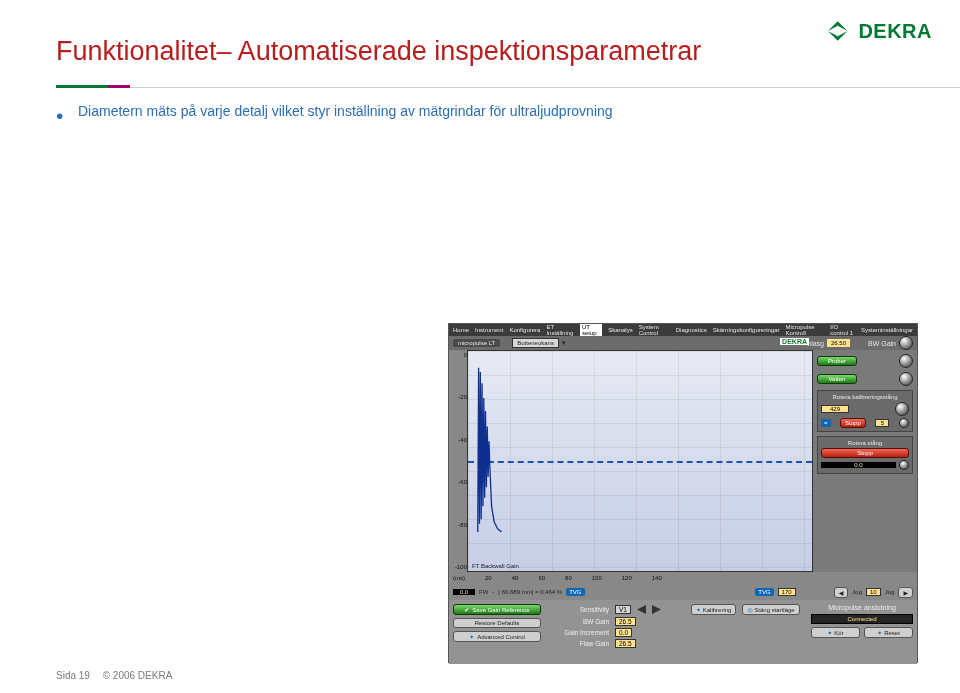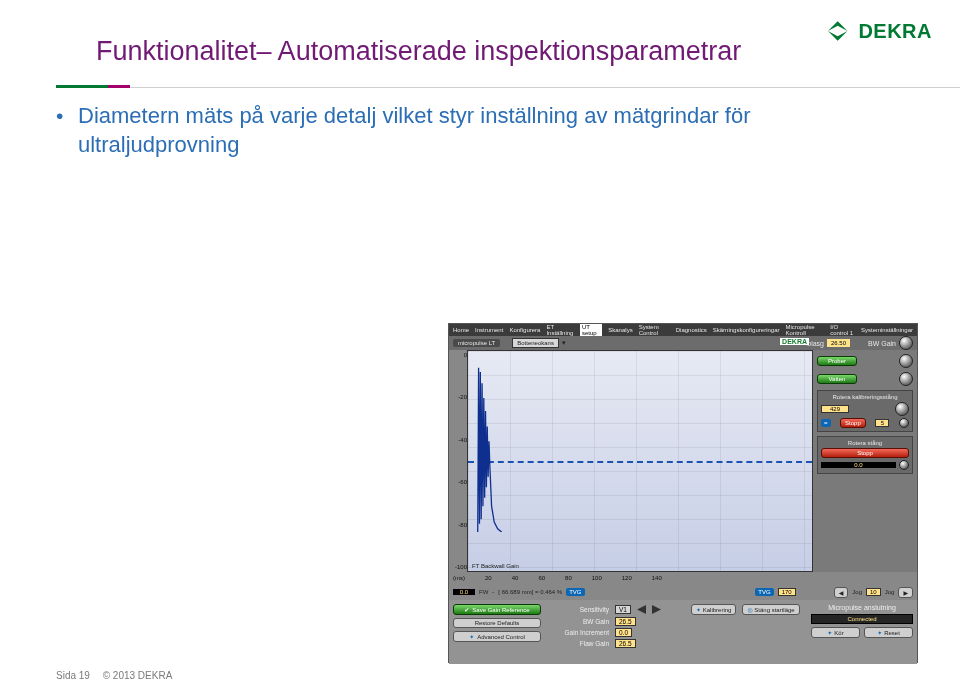--- a/index.html
+++ b/index.html
@@ -1,28 +1,28 @@
 <!DOCTYPE html>
 <html><head>
 <meta charset="utf-8">
 <style>
   * { margin:0; padding:0; box-sizing:border-box; }
   body { width:960px; height:693px; font-family:Arial,Helvetica,sans-serif; background:#fff; position:relative; overflow:hidden; }
   .slide { position:relative; width:100%; height:100%; padding:36px 56px 0 56px; }
   .logo { position:absolute; top:18px; right:28px; display:flex; align-items:center; gap:6px; }
   .logo svg { width:26px; height:26px; }
   .logo-text { color:#007a33; font-size:20px; font-weight:700; letter-spacing:0.5px; }
-  h1 { font-size:27px; color:#701a75; font-weight:400;margin-left:40px; }
+  h1 { font-size:27px; color:#b91c1c; font-weight:400; }
   .rule { position:relative; height:3px; margin:18px 0 0 0; }
   .rule .bar { position:absolute; top:0; left:0; width:52px; height:3px; background:#007a33; }
   .rule .bar2 { position:absolute; top:0; left:52px; width:22px; height:3px; background:#a3006b; }
   .rule .line { position:absolute; top:2px; left:0; right:-56px; height:1px; background:#cfcfcf; }
   .intro { color:#2b6eb5; font-size:21px; margin-top:22px; line-height:1.28; }
   ul.bullets { list-style:none; margin-top:14px; }
-  ul.bullets li { color:#2b6eb5; font-size:22px; line-height:1.3; margin-bottom:10px; padding-left:22px; position:relative; }
+  ul.bullets li { color:#2b6eb5; font-size:14px; line-height:1.3; margin-bottom:10px; padding-left:22px; position:relative; }
   ul.bullets li::before { content:"•"; position:absolute; left:0; top:0; color:#2b6eb5; font-size:21px; }
   .sub { padding-left:18px; }
   .footer { position:absolute; left:56px; bottom:12px; font-size:10px; color:#7a7a7a; }
   .footer span { margin-right:10px; }
 
   
   .app { position:absolute; right:42px; bottom:30px; width:470px; height:340px; background:#9e9e9e; border:1px solid #555; font-size:7px; color:#e6e6e6; }
   .menubar { height:12px; background:#3b3b3b; display:flex; align-items:center; gap:6px; padding:0 4px; font-size:6px; }
   .toolbar { height:14px; background:#6c6c6c; display:flex; align-items:center; gap:3px; padding:0 4px; }
   .tb-chip { background:#4a4a4a; padding:1px 5px; border-radius:2px; font-size:6px; }
@@ -233,15 +233,15 @@
               <span style="color:#0b67b3">✦</span>
               <span>Reset</span>
             </span>
         </div>
       </div>
     </div>
   </div>
 
   <div class="footer">
     <span>Sida 19</span>
-    <span>© 2013 DEKRA</span>
+    <span>© 2006 DEKRA</span>
   </div>
 </div>
 
 </body></html>

